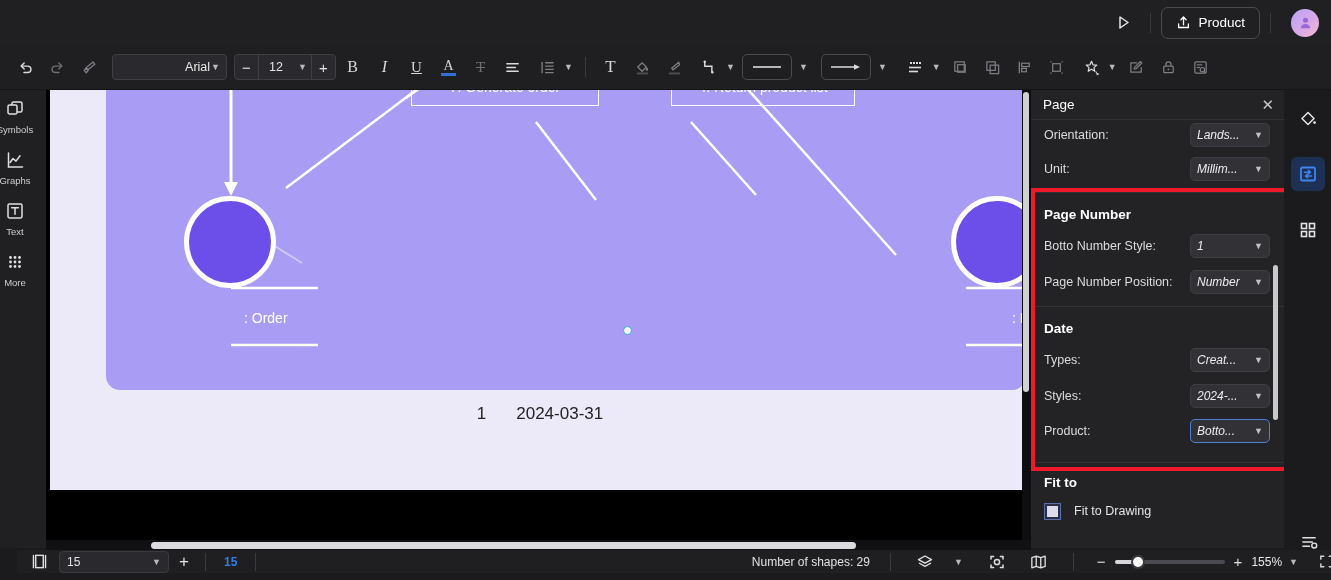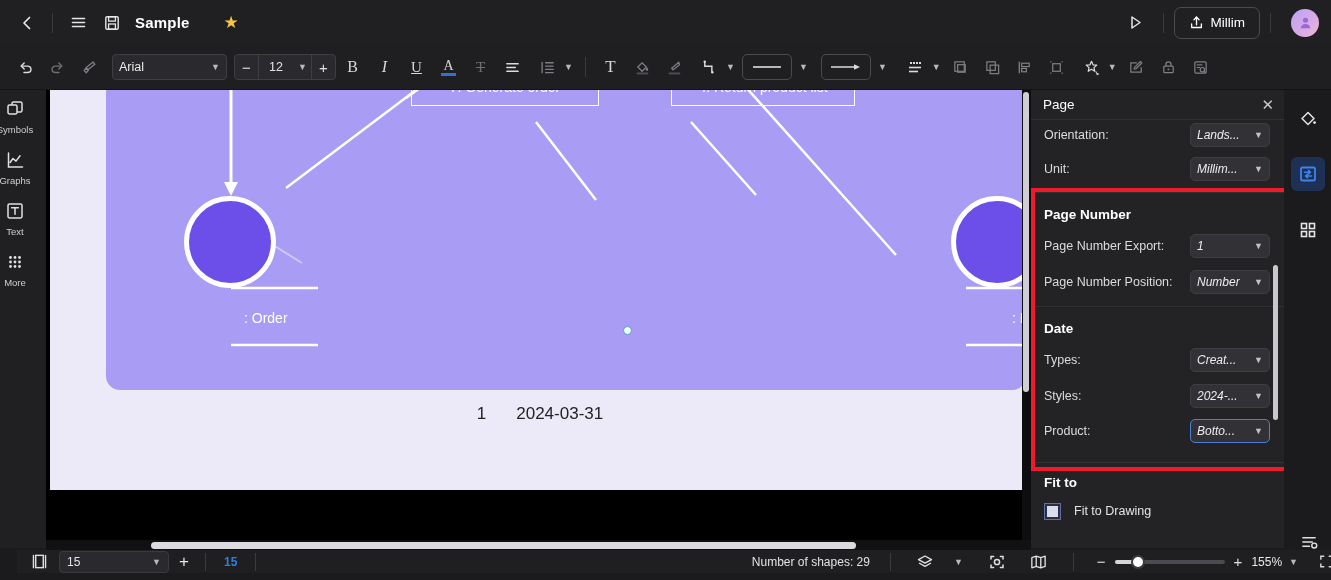--- a/index.html
+++ b/index.html
@@ -31,21 +31,21 @@
 
   
   .ribbon { position:absolute; left:0; top:45px; width:1331px; height:45px;
             background:#1f1f22; display:flex; align-items:center; padding-left:10px; gap:1px;
             border-bottom:1px solid #141416; }
   .r-btn { width:31px; height:30px; display:flex; align-items:center; justify-content:center;
            border-radius:4px; color:#d8d8d8; cursor:pointer; }
   .r-btn.dim { color:#6d6d72; }
   .font-select { width:115px; height:26px; background:#2a2a2e; border:1px solid #3e3e44;
                  border-radius:4px; color:#eaeaea; font-size:12.5px; padding:0 6px;
-                 display:flex; align-items:center; justify-content:space-between; cursor:pointer; margin:0 6px;}
+                 display:flex; align-items:center; justify-content:flex-end; cursor:pointer; margin:0 6px;}
   .size-group { display:flex; align-items:center; height:26px; border:1px solid #3e3e44;
                 border-radius:4px; background:#2a2a2e; overflow:hidden; }
   .size-group .seg { display:flex; align-items:center; justify-content:center; height:26px;
                      color:#e2e2e2; font-size:12.5px; cursor:pointer; }
   .size-group .minus, .size-group .plus { width:23px; font-size:15px; }
   .size-group .val { width:34px; }
   .size-group .car { width:18px; }
   .size-group .sep { width:1px; height:26px; background:#3e3e44; }
   .linebox { height:26px; width:50px; border:1px solid #4a4a50; border-radius:5px;
              display:flex; align-items:center; justify-content:center; cursor:pointer; }
@@ -149,59 +149,33 @@
                   border-radius:50%; background:#fff; border:2px solid #3a3a40; }
   .zoomval { font-size:12px; color:#e8e8ec; cursor:pointer;}
   svg { display:block; }
 </style>
 </head>
 <body>
 
 <div class="app">
 
   <div class="topbar">
-    <div class="tb-left">
-      <div class="ico-btn">
-        <svg width="16" height="16" viewBox="0 0 16 16">
-            <path d="M10.5 2.5 5 8l5.5 5.5" fill="none" stroke="#e6e6e6" stroke-width="1.7" stroke-linecap="round" stroke-linejoin="round"></path>
-          </svg>
-      </div>
-      <div class="vdiv"></div>
-      <div class="ico-btn">
-        <svg width="17" height="17" viewBox="0 0 17 17">
-            <g stroke="#e6e6e6" stroke-width="1.6" stroke-linecap="round">
-              <line x1="2.5" y1="4.5" x2="14.5" y2="4.5"></line>
-              <line x1="2.5" y1="8.5" x2="14.5" y2="8.5"></line>
-              <line x1="2.5" y1="12.5" x2="14.5" y2="12.5"></line>
-            </g>
-          </svg>
-      </div>
-      <div class="ico-btn">
-        <svg width="16" height="16" viewBox="0 0 16 16">
-            <rect x="1.8" y="1.8" width="12.4" height="12.4" rx="1.3" fill="none" stroke="#e6e6e6" stroke-width="1.4"></rect>
-            <rect x="4.6" y="1.8" width="6.8" height="4.3" fill="none" stroke="#e6e6e6" stroke-width="1.3"></rect>
-            <rect x="4.6" y="9" width="6.8" height="5.2" fill="none" stroke="#e6e6e6" stroke-width="1.3"></rect>
-          </svg>
-      </div>
-      <div class="doc-title">Sample</div>
-      <div class="star">★</div>
-    </div>
     <div class="tb-right">
       <div class="ico-btn">
         <svg width="17" height="17" viewBox="0 0 17 17">
             <path d="M5 3 13 8.5 5 14Z" fill="none" stroke="#e6e6e6" stroke-width="1.5" stroke-linejoin="round"></path>
           </svg>
       </div>
       <div class="vdiv"></div>
       <div class="export-btn">
         <svg width="15" height="15" viewBox="0 0 16 16">
             <path d="M8 10.5V2.2M8 2.2 5.3 5M8 2.2 10.7 5" fill="none" stroke="#fff" stroke-width="1.4" stroke-linecap="round" stroke-linejoin="round"></path>
             <path d="M2.8 9.6v3.7h10.4V9.6" fill="none" stroke="#fff" stroke-width="1.4" stroke-linecap="round" stroke-linejoin="round"></path>
           </svg>
-        <span>Millim</span>
+        <span>Product</span>
       </div>
       <div class="vdiv"></div>
       <div class="avatar">
         <svg width="15" height="15" viewBox="0 0 16 16">
             <circle cx="8" cy="5.6" r="2.7" fill="#8d5fd0"></circle>
             <path d="M2.9 14c.4-3 2.6-4.5 5.1-4.5s4.7 1.5 5.1 4.5z" fill="#8d5fd0"></path>
           </svg>
       </div>
     </div>
   </div>
@@ -510,21 +484,21 @@
           <span class="ddv">Millim...</span>
           <span class="ddc">▼</span>
         </div>
       </div>
 
       <div class="divider"></div>
 
       <div class="sect-title" style="padding-top:14px;">Page Number</div>
 
       <div class="row" style="height:36px;">
-        <span class="lbl">Page Number Export:</span>
+        <span class="lbl">Botto Number Style:</span>
         <div class="dd">
           <span class="ddv">1</span>
           <span class="ddc">▼</span>
         </div>
       </div>
 
       <div class="row" style="height:36px;">
         <span class="lbl">Page Number Position:</span>
         <div class="dd">
           <span class="ddv">Number</span>

